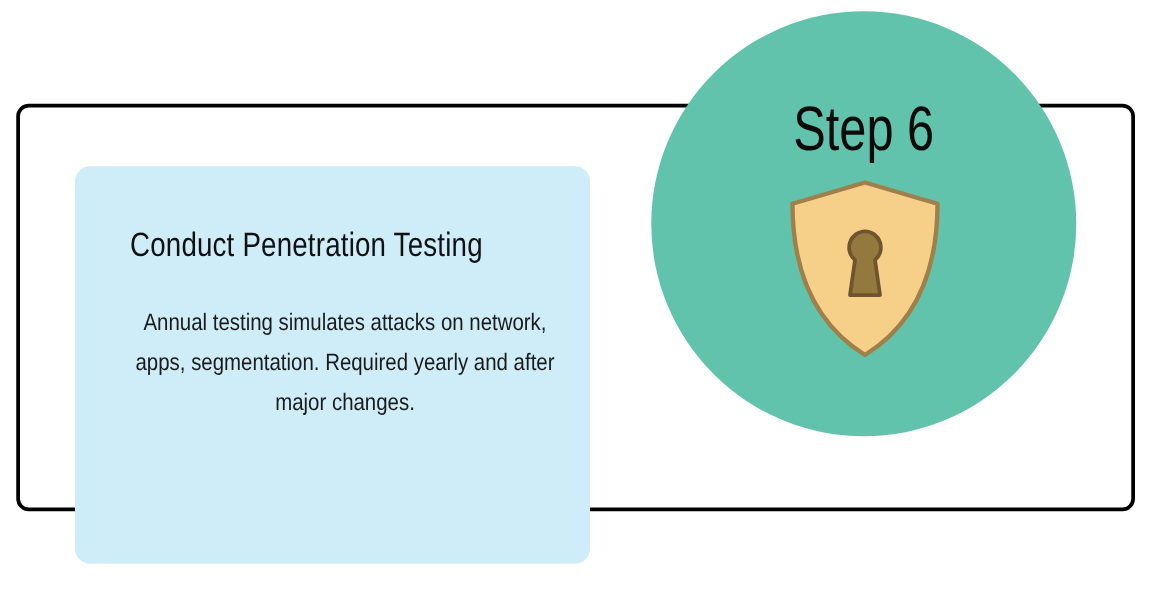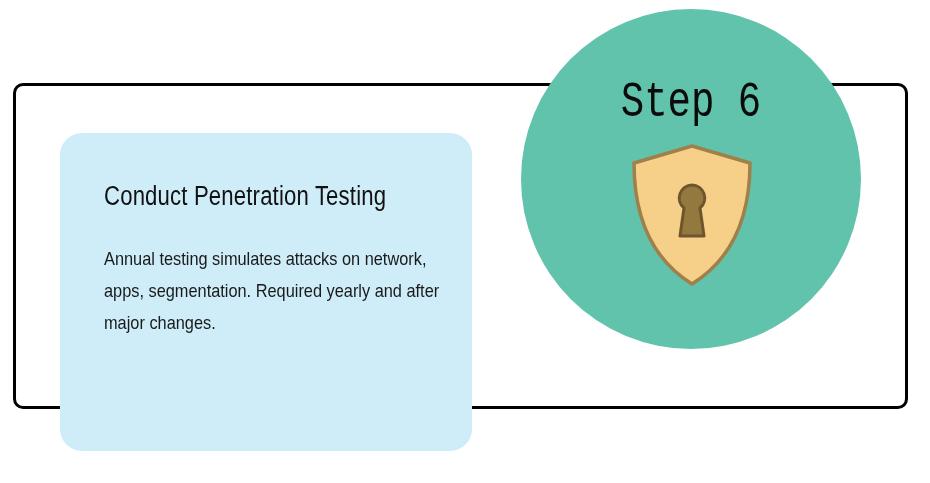--- a/index.html
+++ b/index.html
@@ -24,22 +24,23 @@
       border-radius: 10px;
       background: #ffffff;
       box-sizing: content-box;
     }
     .card {
       position: absolute;
       left: 60px;
       top: 133px;
       width: 412px;
       height: 318px;
-      border-radius: 22px;
+      border-radius: 12px;
       background: #CEEDF8;
+      text-align: center;
     }
     .card-title {
       position: absolute;
       left: 44px;
       top: 48px;
       margin: 0;
       font-family: "Liberation Sans Narrow", "Liberation Sans", sans-serif;
       font-weight: normal;
       font-size: 27px;
       color: #111111;
@@ -61,21 +62,20 @@
       transform-origin: left top;
     }
     .circle {
       position: absolute;
       left: 521px;
       top: 9px;
       width: 340px;
       height: 340px;
       border-radius: 50%;
       background: #61C3AC;
-      font-family: Liberation Mono, monospace;
     }
     .step-label {
       position: absolute;
       left: 0;
       width: 340px;
       top: 66px;
       text-align: center;
       font-size: 50px;
       line-height: 56px;
       color: #0b0b0b;

